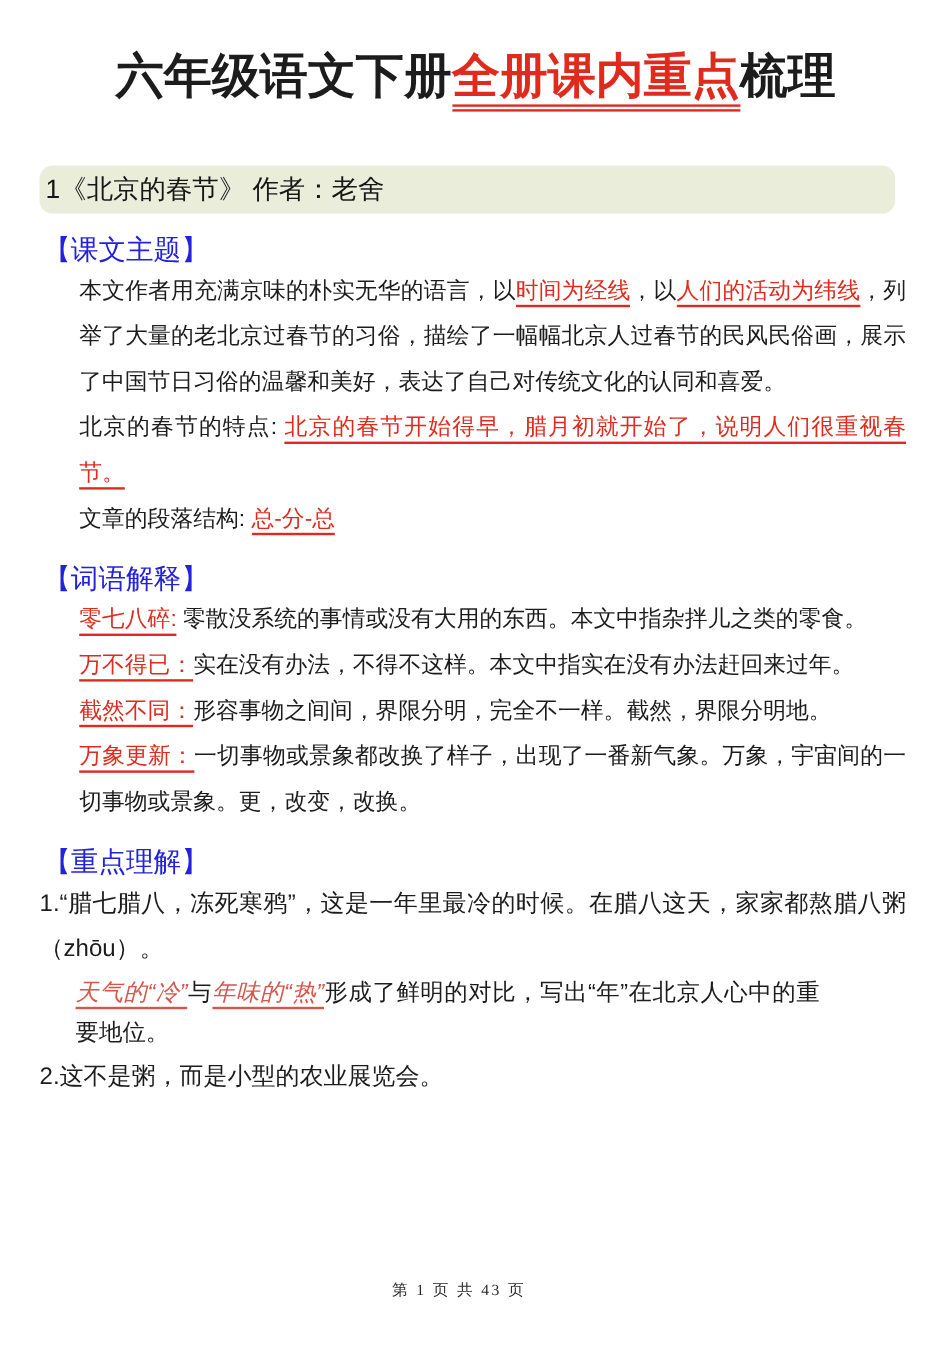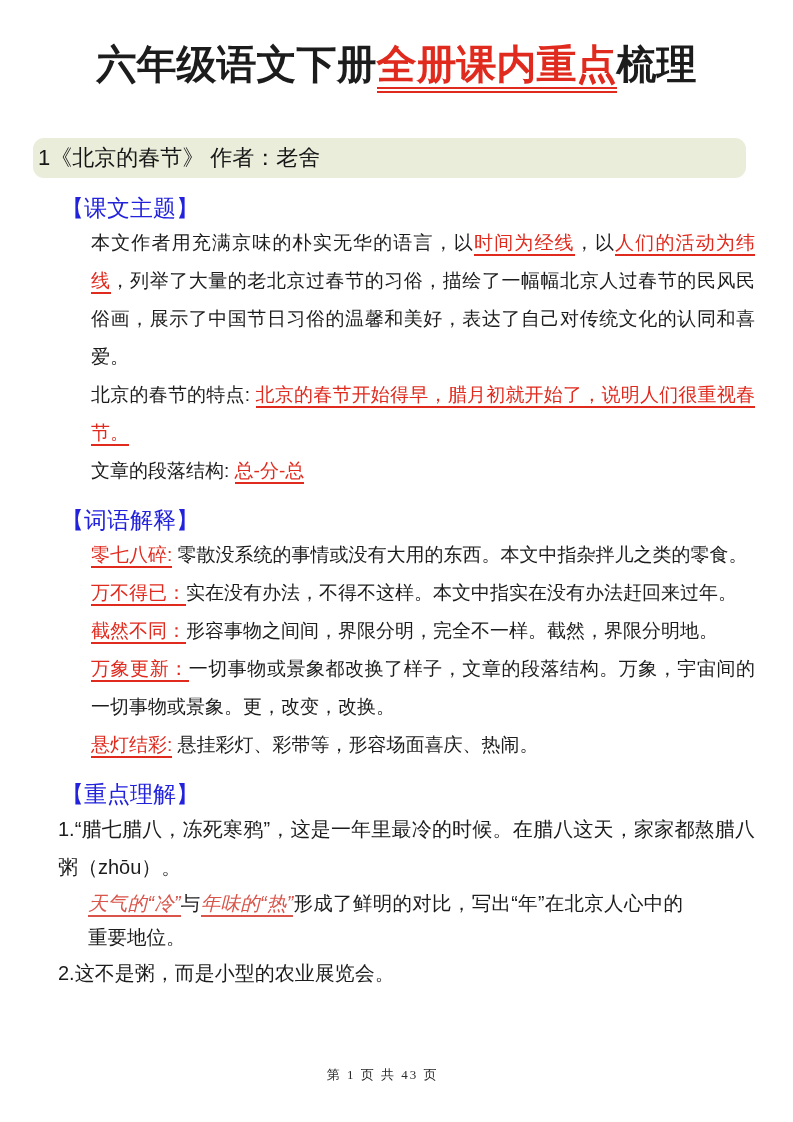--- a/index.html
+++ b/index.html
@@ -37,21 +37,21 @@
     width:713px;
     background:var(--bar-bg);
     font-size:22px;
     line-height:26px;
     padding:7px 6px 7px 5px;
     color:#161616;
     border-radius:11px;
   }
 
   
-  .content{margin-top:0;padding-left:25px;}
+  .content{margin-top:0;}
   .section-heading{
     margin:14px 0 0 36px;
     color:var(--blue);
     font-size:23px;
     line-height:32px;
   }
   .section-heading:first-child{margin-top:14px;}
   .para{
     margin:0 38px 0 66px;
     font-size:19px;
@@ -105,22 +105,21 @@
 
   <div class="content" id="content">
       <div class="section-heading">【课文主题】</div>
       <div class="para"><span class="run">本文作者用充满京味的朴实无华的语言，以</span><span class="run red-u">时间为经线</span><span class="run">，以</span><span class="run red-u">人们的活动为纬线</span><span class="run">，列举了大量的老北京过春节的习俗，描绘了一幅幅北京人过春节的民风民俗画，展示了中国节日习俗的温馨和美好，表达了自己对传统文化的认同和喜爱。</span></div>
       <div class="para"><span class="run">北京的春节的特点: </span><span class="run red-u">北京的春节开始得早，腊月初就开始了，说明人们很重视春节。</span></div>
       <div class="para"><span class="run">文章的段落结构: </span><span class="run red-u">总-分-总</span></div>
       <div class="section-heading">【词语解释】</div>
       <div class="para"><span class="run red-u">零七八碎:</span><span class="run"> 零散没系统的事情或没有大用的东西。本文中指杂拌儿之类的零食。</span></div>
       <div class="para"><span class="run red-u">万不得已：</span><span class="run">实在没有办法，不得不这样。本文中指实在没有办法赶回来过年。</span></div>
       <div class="para"><span class="run red-u">截然不同：</span><span class="run">形容事物之间间，界限分明，完全不一样。截然，界限分明地。</span></div>
-      <div class="para"><span class="run red-u">万象更新：</span><span class="run">一切事物或景象都改换了样子，文章的段落结构。万象，宇宙间的一切事物或景象。更，改变，改换。</span></div>
-      <div class="para"><span class="run red-u">悬灯结彩:</span><span class="run"> 悬挂彩灯、彩带等，形容场面喜庆、热闹。</span></div>
+      <div class="para"><span class="run red-u">万象更新：</span><span class="run">一切事物或景象都改换了样子，出现了一番新气象。万象，宇宙间的一切事物或景象。更，改变，改换。</span></div>
       <div class="section-heading">【重点理解】</div>
       <div class="numbered"><span class="run">1.“腊七腊八，冻死寒鸦”，这是一年里最冷的时候。在腊八这天，家家都熬腊八粥（zhōu）。</span></div>
       <div class="analysis"><span class="run red-u soft">天气的“冷”</span><span class="run">与</span><span class="run red-u soft">年味的“热”</span><span class="run">形成了鲜明的对比，写出“年”在北京人心中的重要地位。</span></div>
       <div class="numbered"><span class="run">2.这不是粥，而是小型的农业展览会。</span></div>
     </div>
 
   <div class="footer">第 1 页 共 43 页</div>
 
 </div>
 

